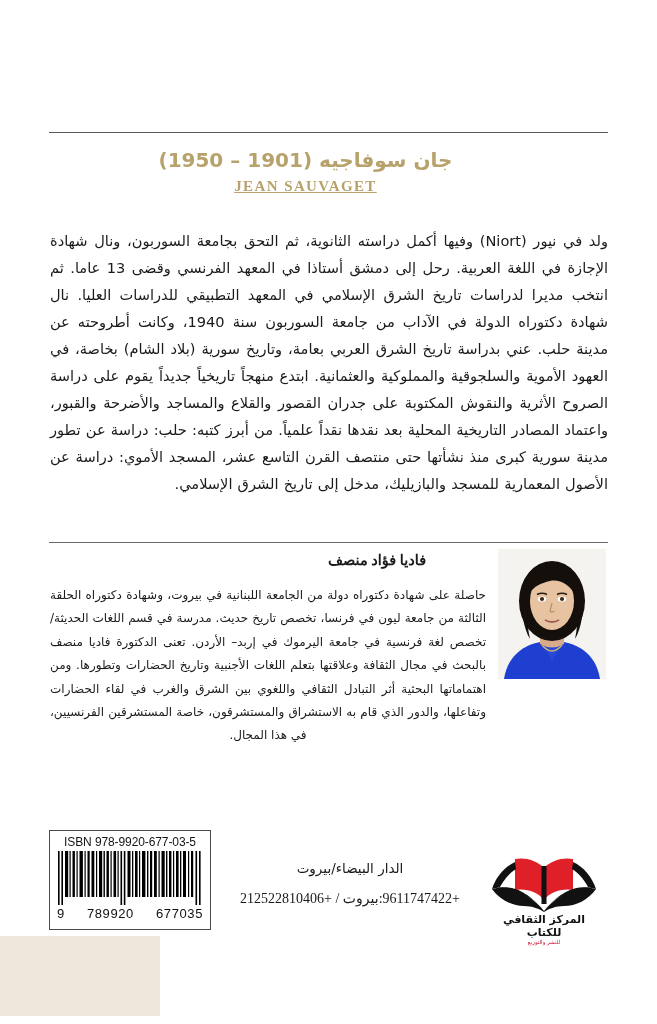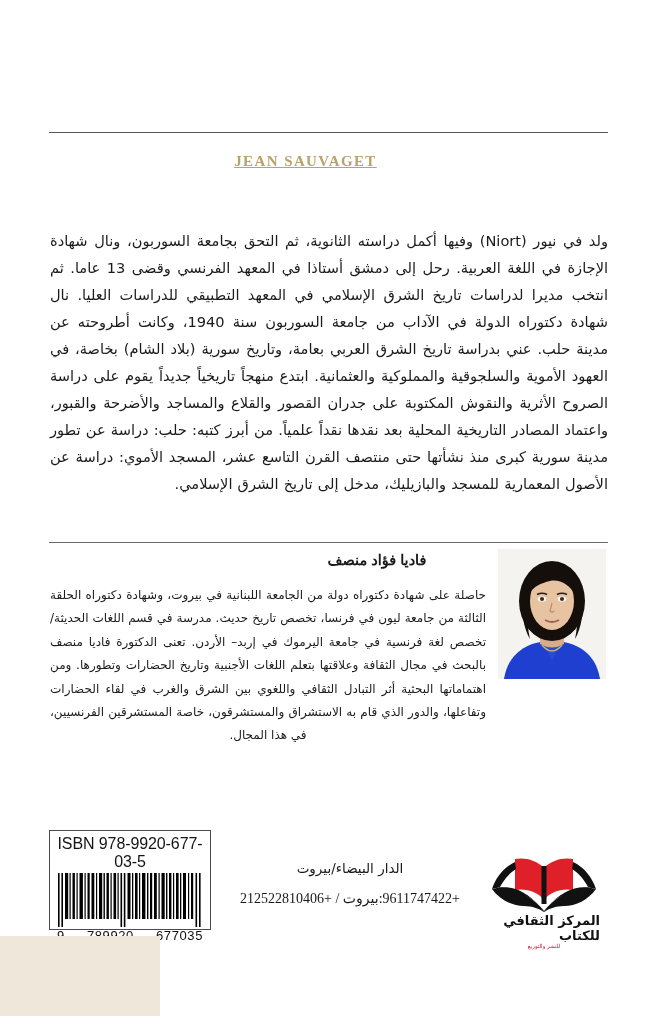--- a/index.html
+++ b/index.html
@@ -96,21 +96,21 @@
   }
   .author-photo svg { display: block; }
 
   .author-name {
     position: absolute;
     right: 155px;
     top: 552px;
     width: 250px;
     text-align: center;
     direction: rtl;
-    font-family: Liberation Sans, sans-serif;
+    font-family: Liberation Serif, serif;
     font-weight: bold;
     font-size: 14.5px;
     color: #1a1a1a;
   }
 
   .bio-ar {
     position: absolute;
     left: 50px;
     top: 584px;
     width: 436px;
@@ -131,21 +131,21 @@
     width: 162px;
     height: 100px;
     border: 1.5px solid #4a4a4a;
     background: #ffffff;
     box-sizing: border-box;
     padding: 4px 5px 3px 5px;
   }
   .isbn-text {
     text-align: center;
     font-family: "Liberation Sans", sans-serif;
-    font-size: 16px;
+    font-size: 12px;
     color: #141414;
     direction: ltr;
     letter-spacing: -0.1px;
     margin-bottom: 2px;
   }
   .bars {
     height: 54px;
     display: block;
   }
   .barcode-digits {
@@ -194,25 +194,25 @@
   
   .logo {
     position: absolute;
     left: 488px;
     top: 856px;
     width: 112px;
     height: 84px;
   }
   .logo svg { display: block; }
   .logo-name {
-    text-align: right;
+    text-align: center;
     direction: rtl;
     font-family: "DejaVu Sans", sans-serif;
     font-weight: bold;
-    font-size: 13px;
+    font-size: 11px;
     color: #111;
     margin-top: -1px;
     letter-spacing: -0.2px;
   }
   .logo-sub {
     text-align: center;
     direction: rtl;
     font-family: "DejaVu Sans", sans-serif;
     font-size: 5.5px;
     color: #c8102e;
@@ -220,20 +220,21 @@
   }
 </style>
 </head>
 <body>
 
 <div id="cover">
 
   <div class="rule top"></div>
 
   <div class="title-wrap">
+    <div class="title-ar">جان سوفاجيه (1901 – 1950)</div>
     <div class="title-lat">JEAN SAUVAGET</div>
   </div>
 
   <div class="body-ar">ولد في نيور (Niort) وفيها أكمل دراسته الثانوية، ثم التحق بجامعة السوربون، ونال شهادة الإجازة في اللغة العربية. رحل إلى دمشق أستاذا في المعهد الفرنسي وقضى 13 عاما. ثم انتخب مديرا لدراسات تاريخ الشرق الإسلامي في المعهد التطبيقي للدراسات العليا. نال شهادة دكتوراه الدولة في الآداب من جامعة السوربون سنة 1940، وكانت أطروحته عن مدينة حلب. عني بدراسة تاريخ الشرق العربي بعامة، وتاريخ سورية (بلاد الشام) بخاصة، في العهود الأموية والسلجوقية والمملوكية والعثمانية. ابتدع منهجاً تاريخياً جديداً يقوم على دراسة الصروح الأثرية والنقوش المكتوبة على جدران القصور والقلاع والمساجد والأضرحة والقبور، واعتماد المصادر التاريخية المحلية بعد نقدها نقداً علمياً. من أبرز كتبه: حلب: دراسة عن تطور مدينة سورية كبرى منذ نشأتها حتى منتصف القرن التاسع عشر، المسجد الأموي: دراسة عن الأصول المعمارية للمسجد والبازيليك، مدخل إلى تاريخ الشرق الإسلامي.</div>
 
   <div class="rule mid"></div>
 
   <div class="author-photo">
     <svg width="108" height="130" viewBox="0 0 108 130" xmlns="http://www.w3.org/2000/svg">
       <rect x="0" y="0" width="108" height="130" fill="#f4f3ef"></rect>

